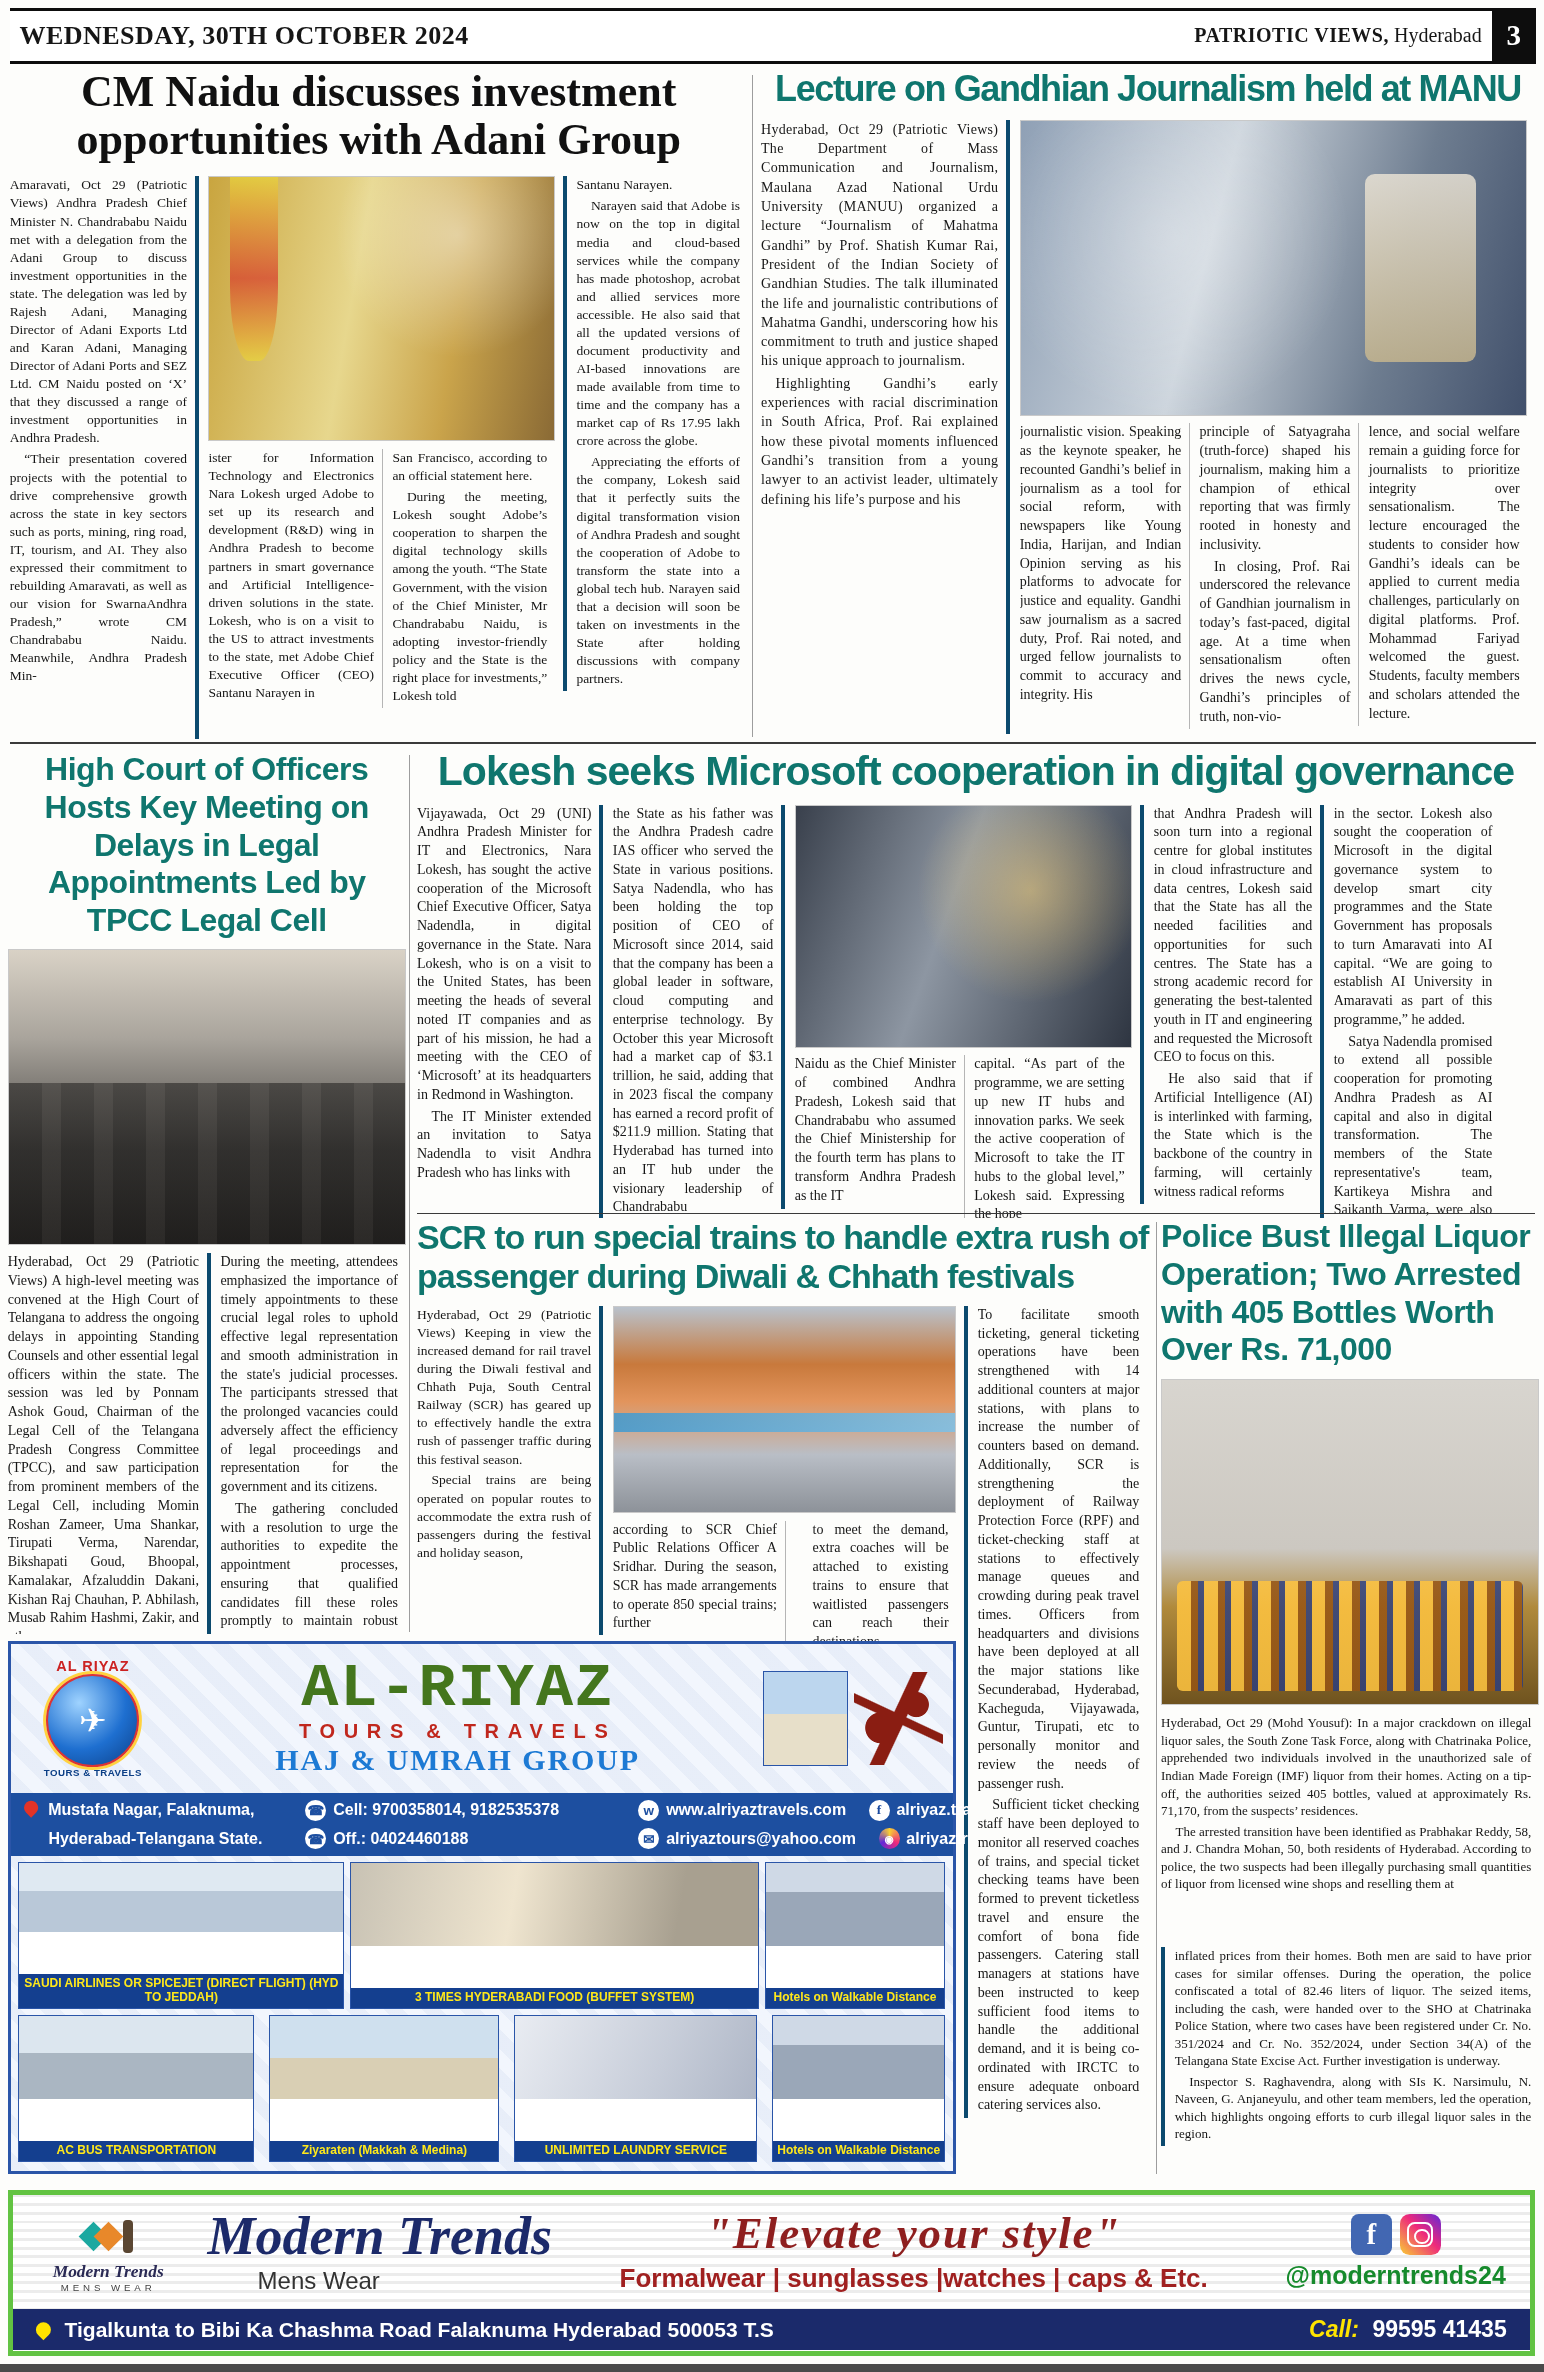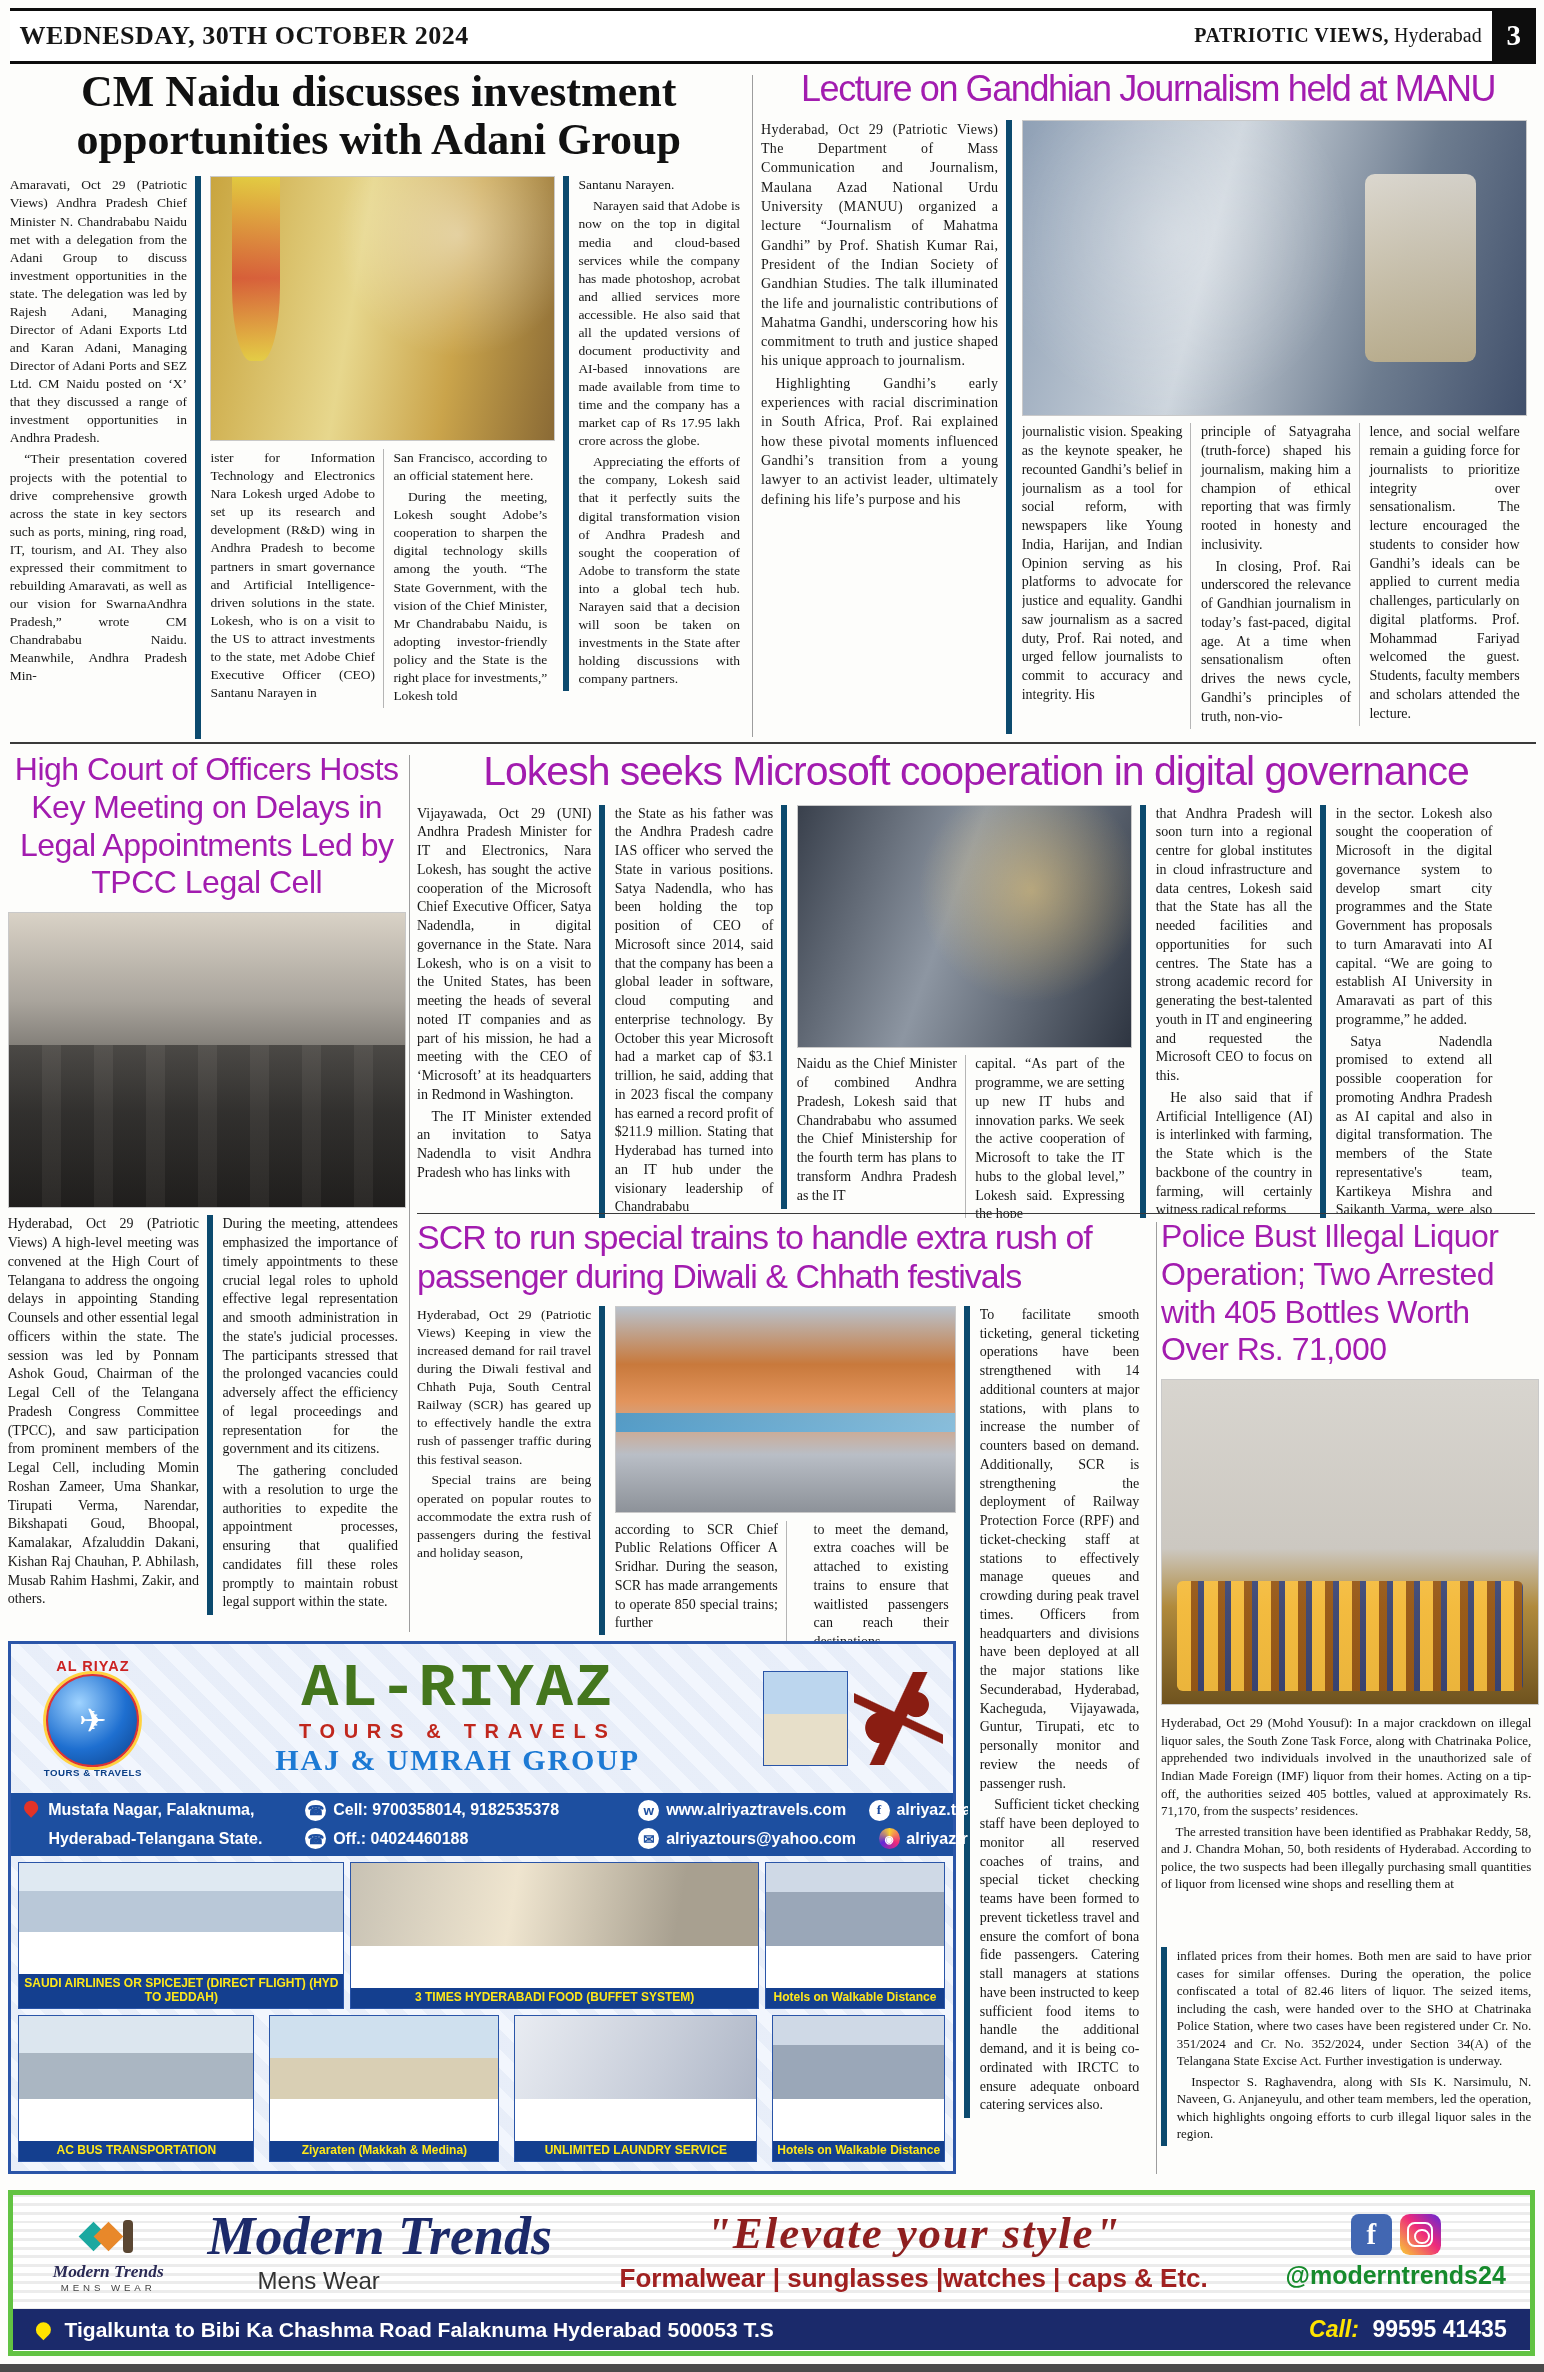--- a/index.html
+++ b/index.html
@@ -13,26 +13,26 @@
   .m-date{font-size:26px;font-weight:700;letter-spacing:0.5px;}
   .m-right{font-size:20px;}
   .m-paper{font-weight:700;letter-spacing:0.5px;}
   .m-city{font-weight:400;}
   .pagebox{position:absolute;right:0;top:0;height:100%;width:44px;background:#0d0d0d;color:#fff;
            display:flex;align-items:center;justify-content:center;font-size:29px;font-weight:700;}
   
   .article{position:absolute;overflow:hidden;}
   .hl-serif{font-family:"Liberation Serif",serif;font-weight:700;text-align:center;
             font-size:44px;line-height:1.1;margin:0 0 11.6px;color:#111;}
-  .hl-cond{font-family:"Liberation Sans",sans-serif;font-weight:400;letter-spacing:-1px;
-           color:#a21caf;margin:0 0 9.7px;}
+  .hl-cond{font-family:"Liberation Sans",sans-serif;font-weight:700;letter-spacing:-1px;
+           color:#0f766e;margin:0 0 9.7px;}
   .cols{display:grid;align-items:start;}
   .cols > *{padding:0 7.7px 0 9.7px;}
   .cols > *:first-child{padding-left:0;}
-  .cols > * + *{border-left:6px solid #0c4a6e;}
+  .cols > * + *{border-left:4px solid #0c4a6e;}
   .col{font-size:14px;line-height:1.34;text-align:justify;overflow:hidden;hyphens:auto;}
   .col p{margin:0 0 2.9px;}
   .col p + p{text-indent:14.5px;}
   .photo{position:relative;overflow:hidden;border:1px solid #c9c9c9;}
   
   .ph-adani{background:radial-gradient(circle at 72% 22%,rgba(255,255,255,.45),transparent 38%),
             linear-gradient(100deg,#c9a53f,#e7d78d 42%,#caa44b 70%,#8a6a35 100%);}
   .ph-adani::after{content:"";position:absolute;left:6%;top:0;width:14%;height:70%;
             background:linear-gradient(180deg,#e8d23c 0%,#d8432f 55%,#e8d23c 100%);opacity:.75;border-radius:0 0 40% 40%;}
   .ph-manu{background:radial-gradient(circle at 30% 40%,rgba(255,255,255,.3),transparent 45%),

